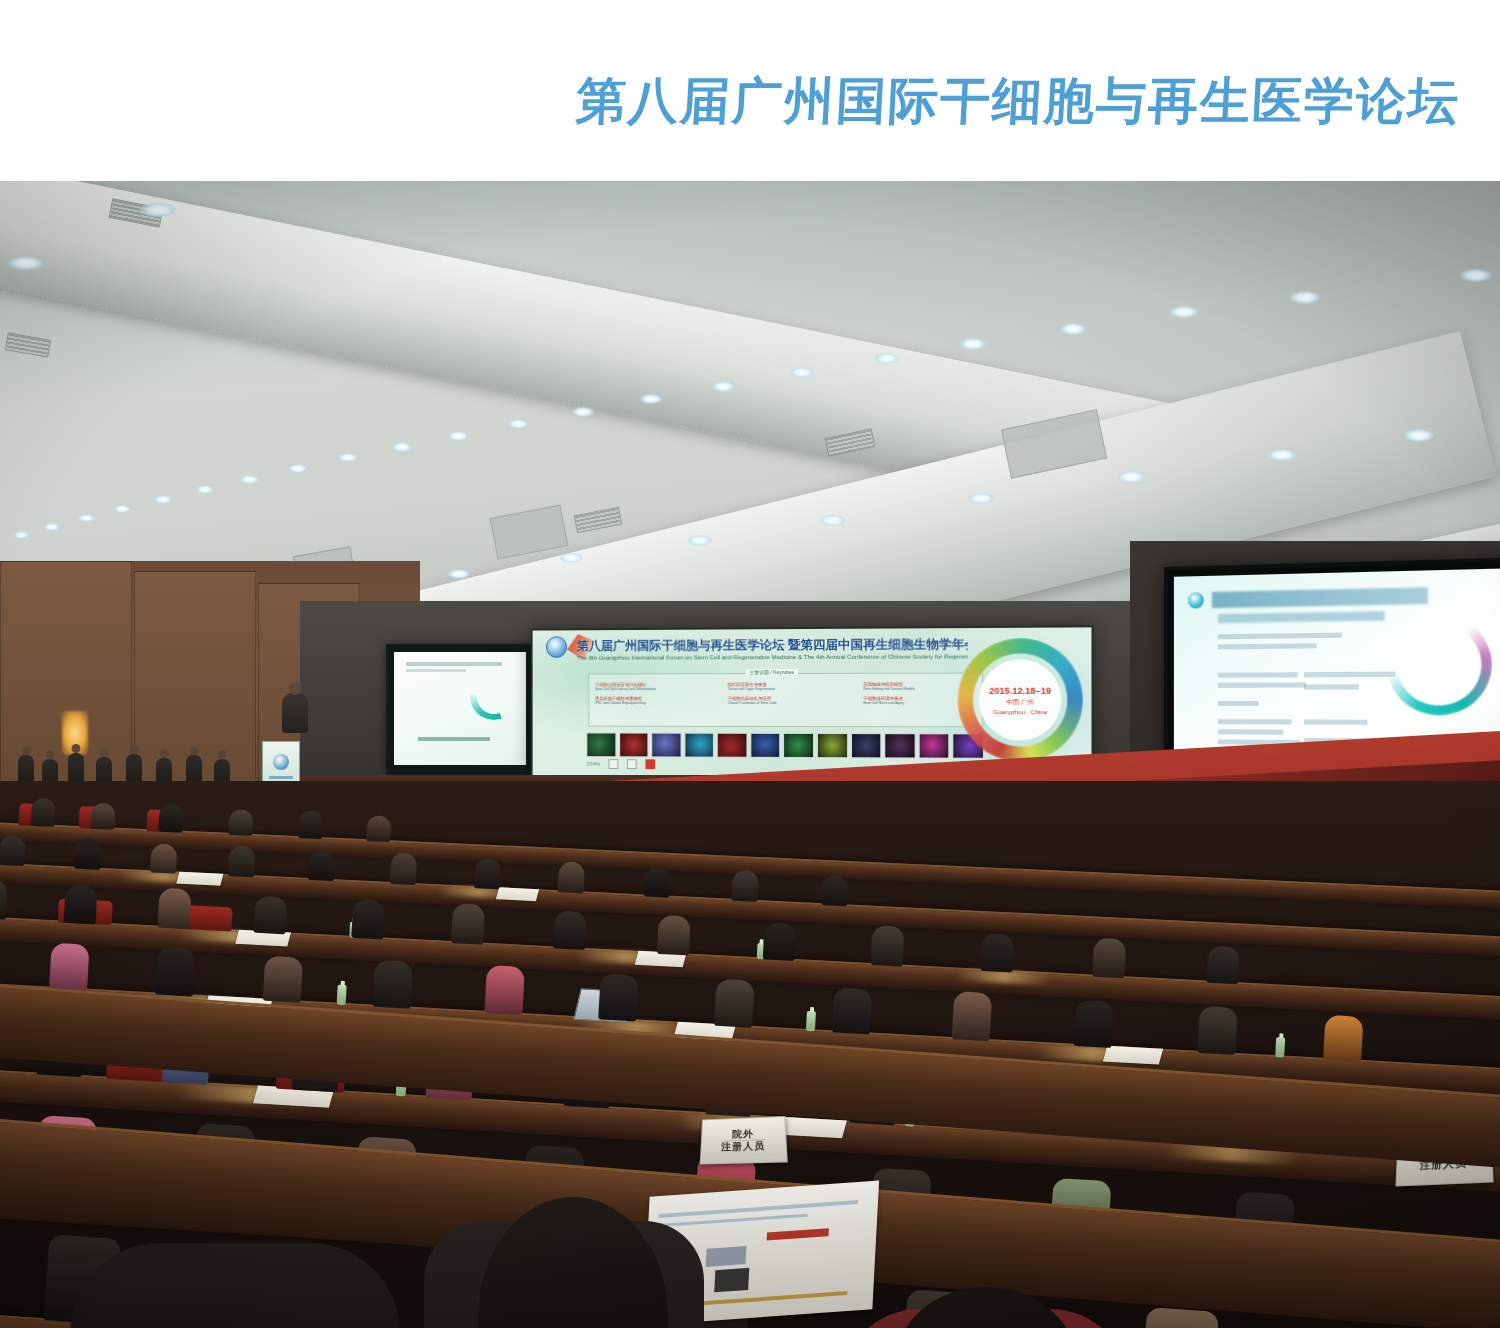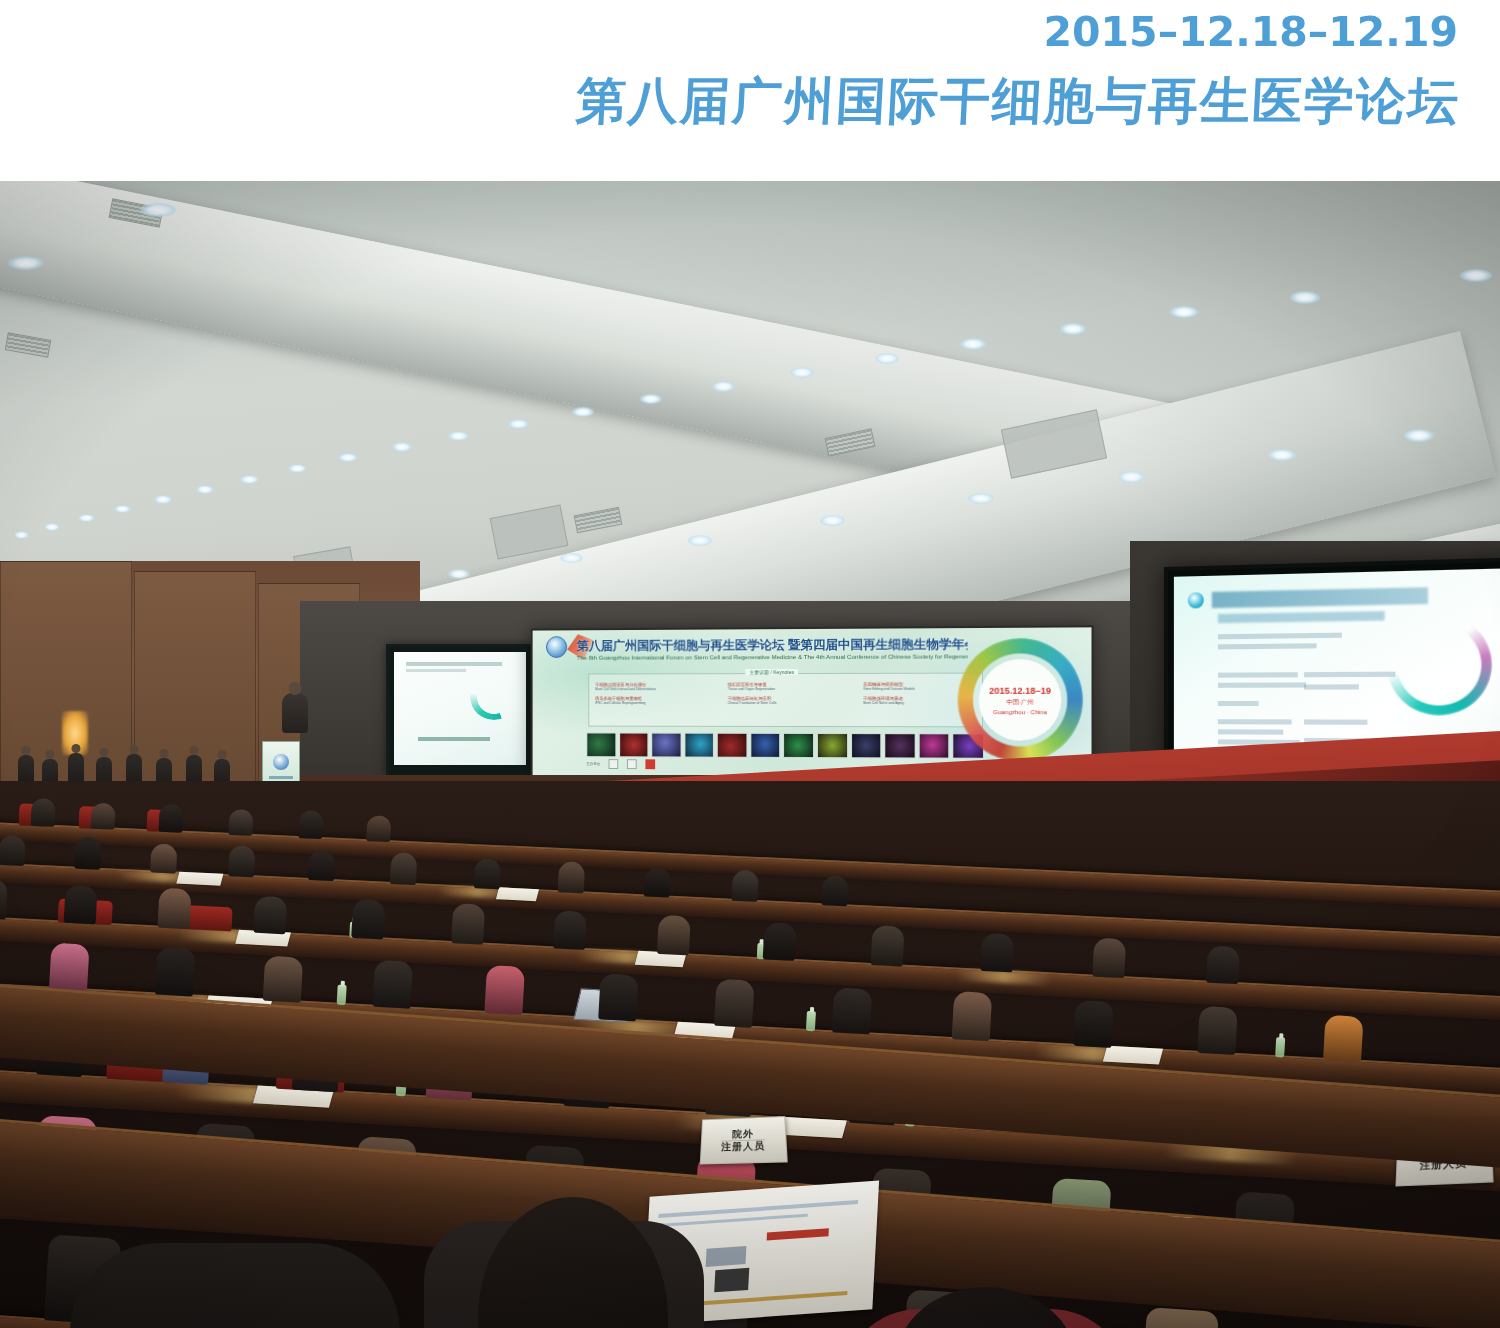--- a/index.html
+++ b/index.html
@@ -410,21 +410,20 @@
   .vignette{
     position:absolute;inset:0;
     background:radial-gradient(ellipse 110% 85% at 50% 42%,rgba(0,0,0,0) 45%,rgba(0,0,0,.42) 100%);
     pointer-events:none;
   }
 </style>
 </head>
 <body>
 
 <div class="header">
-  <div class="header-date">2015–12.18–12.19</div>
   <div class="header-title">第八届广州国际干细胞与再生医学论坛</div>
 </div>
 
 <div class="photo">
 
   <div class="ceiling">
     <div class="ceil-b1 ceil-band"></div>
     <div class="ceil-b2 ceil-band"></div>
     <div class="ceil-b3 ceil-band"></div>
     <div class="ceil-deep"></div>

